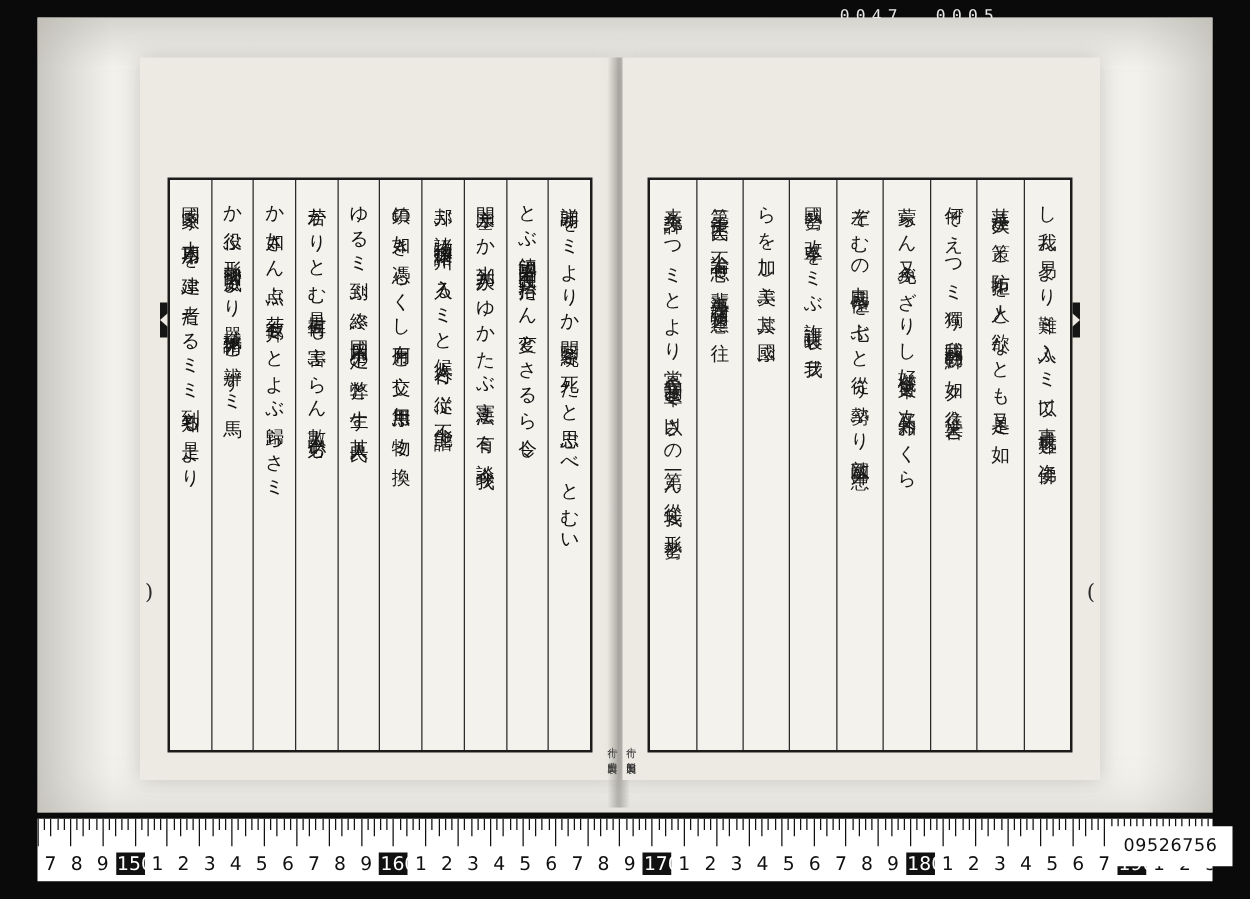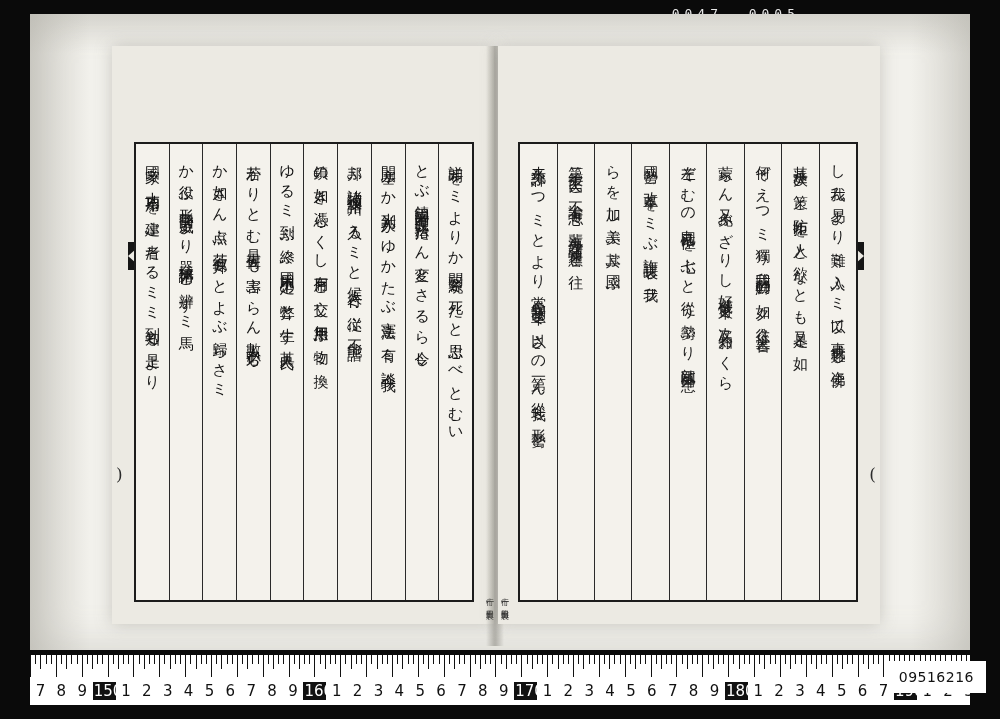--- a/index.html
+++ b/index.html
@@ -536,15 +536,15 @@
         <div class="num" style="width: 20.8889px;">5</div>
         <div class="num" style="width: 20.8889px;">6</div>
         <div class="num" style="width: 20.8889px;">7</div>
         <div class="num big" style="width: 20.8889px;">190</div>
         <div class="num" style="width: 20.8889px;">1</div>
         <div class="num" style="width: 20.8889px;">2</div>
         <div class="num" style="width: 20.8889px;">3</div>
       </div>
   </div>
 
-  <div class="id-box">09516216</div>
+  <div class="id-box">09526756</div>
 
 </div>
 
 </body></html>

